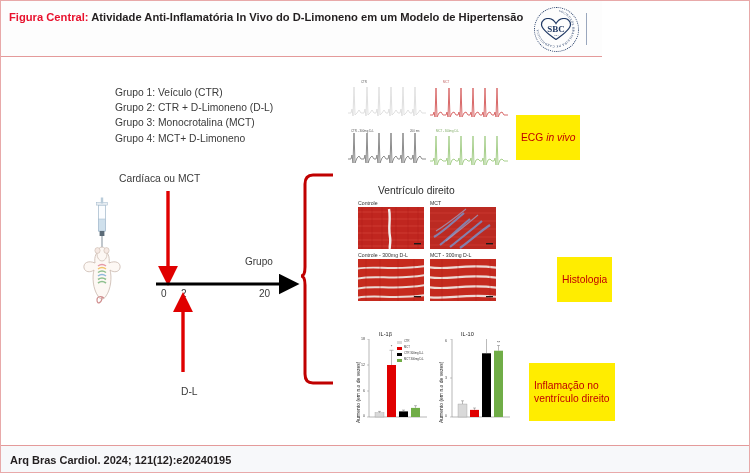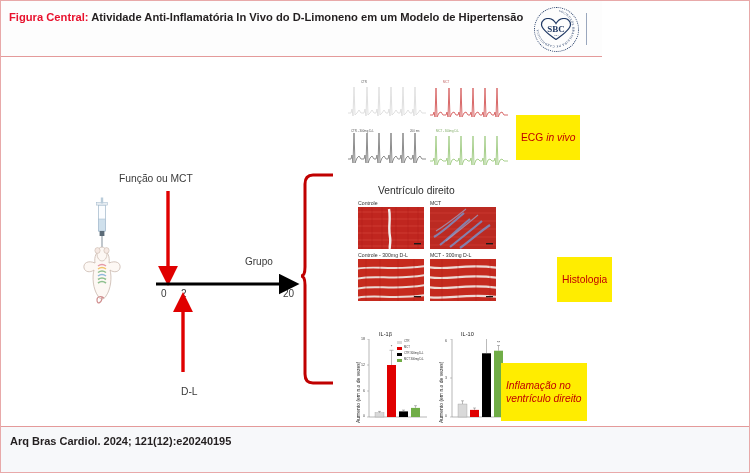--- a/index.html
+++ b/index.html
@@ -23,41 +23,41 @@
   #sbc-ring{position:absolute;left:1px;top:0;width:43px;height:43px;border-radius:50%;
             border:1px dotted #1f3864;}
   #sbc-ring-txt{position:absolute;left:1px;top:0;width:43px;height:43px;}
   #sbc-heart{position:absolute;left:7px;top:11px;width:32px;height:22px;}
   #logo-div{width:1px;height:32px;background:#9aa7bd;margin:0 7px;}
   #logo-text{line-height:1.05;}
   #abc-main{font-family:"Liberation Serif", serif;font-size:14px;color:#1f3864;letter-spacing:.2px;}
   #abc-sub{font-family:"Liberation Serif", serif;font-size:4.6px;color:#1f3864;letter-spacing:.1px;margin-top:1px;}
 
   
-  #footer{position:absolute;left:0;bottom:0;width:748px;height:46px;
+  #footer{position:absolute;left:0;bottom:0;width:748px;height:27px;
           background:#f7f8fa;border-top:1.5px solid #e49a9a;box-sizing:border-box;}
   #footer-text{position:absolute;left:9px;top:8px;font-size:11px;font-weight:bold;color:#231f20;}
 
   
   #groups{position:absolute;left:114px;top:84px;font-size:10.3px;color:#3a3a3a;line-height:15.2px;}
 
   
   #veiculo-label{position:absolute;left:118px;top:172px;font-size:10.3px;color:#3a3a3a;}
   #dl-label{position:absolute;left:180px;top:385px;font-size:10.3px;color:#3a3a3a;}
   #dias-label{position:absolute;left:244px;top:255px;font-size:10px;color:#3a3a3a;}
   #tick0{position:absolute;left:160px;top:287px;font-size:10px;color:#3a3a3a;}
   #tick2{position:absolute;left:180px;top:287px;font-size:10px;color:#3a3a3a;}
-  #tick20{position:absolute;left:258px;top:287px;font-size:10px;color:#3a3a3a;margin-left:24px;}
+  #tick20{position:absolute;left:258px;top:287px;font-size:10px;color:#3a3a3a;}
 
   
   .callout{position:absolute;background:#ffed00;color:#c00000;font-size:10.3px;
            padding:16px 5px;line-height:13px;}
   #callout-ecg{left:515px;top:114px;}
   #callout-histo{left:517px;top:256px;margin-left:39px;}
-  #callout-infl{left:500px;top:362px;font-style:italic;}
+  #callout-infl{left:528px;top:362px;}
   .ital{font-style:italic;}
 
   
   #ecg-block{position:absolute;left:347px;top:78px;width:160px;height:95px;}
   .ecg-cell{position:absolute;width:78px;height:44px;}
   .ecg-lab{position:absolute;font-size:2.9px;color:#555;white-space:nowrap;}
 
   
   #histo-title{position:absolute;left:377px;top:184px;font-size:10.3px;color:#2d2d2d;}
   .histo-lab{position:absolute;font-size:5.2px;color:#333;white-space:nowrap;}
@@ -96,20 +96,26 @@
         <svg id="sbc-heart" viewBox="0 0 64 44">
           <path d="M32 43 C10 28 3 20 3 13 C3 5 10 1 16 1 C23 1 29 6 32 11 C35 6 41 1 48 1 C54 1 61 5 61 13 C61 20 54 28 32 43 Z" fill="none" stroke="#1f3864" stroke-width="2.4"></path>
           <text x="32" y="27" text-anchor="middle" font-family="'Liberation Serif',serif" font-size="18" font-weight="bold" fill="#1f3864">SBC</text>
           <text x="32" y="35" text-anchor="middle" font-family="'Liberation Serif',serif" font-size="4.6" fill="#1f3864">1943</text>
         </svg>
       </div>
       <div id="logo-div"></div>
     </div>
   </div>
 
+  <div id="groups">
+    <div>Grupo 1: Veículo (CTR)</div>
+    <div>Grupo 2: CTR + D-Limoneno (D-L)</div>
+    <div>Grupo 3: Monocrotalina (MCT)</div>
+    <div>Grupo 4: MCT+ D-Limoneno</div>
+  </div>
 
   <svg style="position:absolute;left:72px;top:196px;" width="58" height="112" viewBox="0 0 58 112">
     <g>
       <rect x="25.5" y="8" width="7" height="26" fill="#fbfdff" stroke="#9fb6c9" stroke-width="0.7"></rect>
       <rect x="25.5" y="22" width="7" height="12" fill="#cfe0ec" stroke="#9fb6c9" stroke-width="0.5"></rect>
       <rect x="23.5" y="5.5" width="11" height="2.6" fill="#e8eef3" stroke="#9fb6c9" stroke-width="0.5"></rect>
       <rect x="27.8" y="0.5" width="2.4" height="6" fill="#b9ccda"></rect>
       <rect x="26.6" y="34" width="4.8" height="5" fill="#5b6b78"></rect>
       <line x1="29" y1="39" x2="29" y2="51" stroke="#8e9aa4" stroke-width="1.1"></line>
     </g>
@@ -123,21 +129,21 @@
       <path d="M25 69 q4 -3 8 0" stroke="#e59aa8" stroke-width="1.5" fill="none"></path>
       <path d="M25 72 q4 -3 8 0" stroke="#f0c36a" stroke-width="1.5" fill="none"></path>
       <path d="M25 75.5 q4 -3 8 0" stroke="#8fc08f" stroke-width="1.5" fill="none"></path>
       <path d="M25 79 q4 -3 8 0" stroke="#8fb8dc" stroke-width="1.5" fill="none"></path>
       <path d="M25 82.5 q4 -3 8 0" stroke="#8fc08f" stroke-width="1.6" fill="none"></path>
       <path d="M25 86 q4 -3 8 0" stroke="#8fc08f" stroke-width="1.6" fill="none"></path>
       <path d="M29 100 C29 106 24 108 24 103 C24 99 28 99 31 101" stroke="#d08f8f" stroke-width="1.2" fill="none"></path>
     </g>
   </svg>
 
-  <div id="veiculo-label">Função ou MCT</div>
+  <div id="veiculo-label">Cardíaca ou MCT</div>
   <div id="dl-label">D-L</div>
   <div id="dias-label">Grupo</div>
   <div id="tick0">0</div>
   <div id="tick2">2</div>
   <div id="tick20">20</div>
 
   <svg style="position:absolute;left:150px;top:186px;" width="160" height="200" viewBox="0 0 160 200">
     <defs>
       <marker id="redhead" markerWidth="6" markerHeight="6" refX="2.2" refY="3" orient="auto">
         <path d="M0,0 L6,3 L0,6 z" fill="#e00000"></path>

